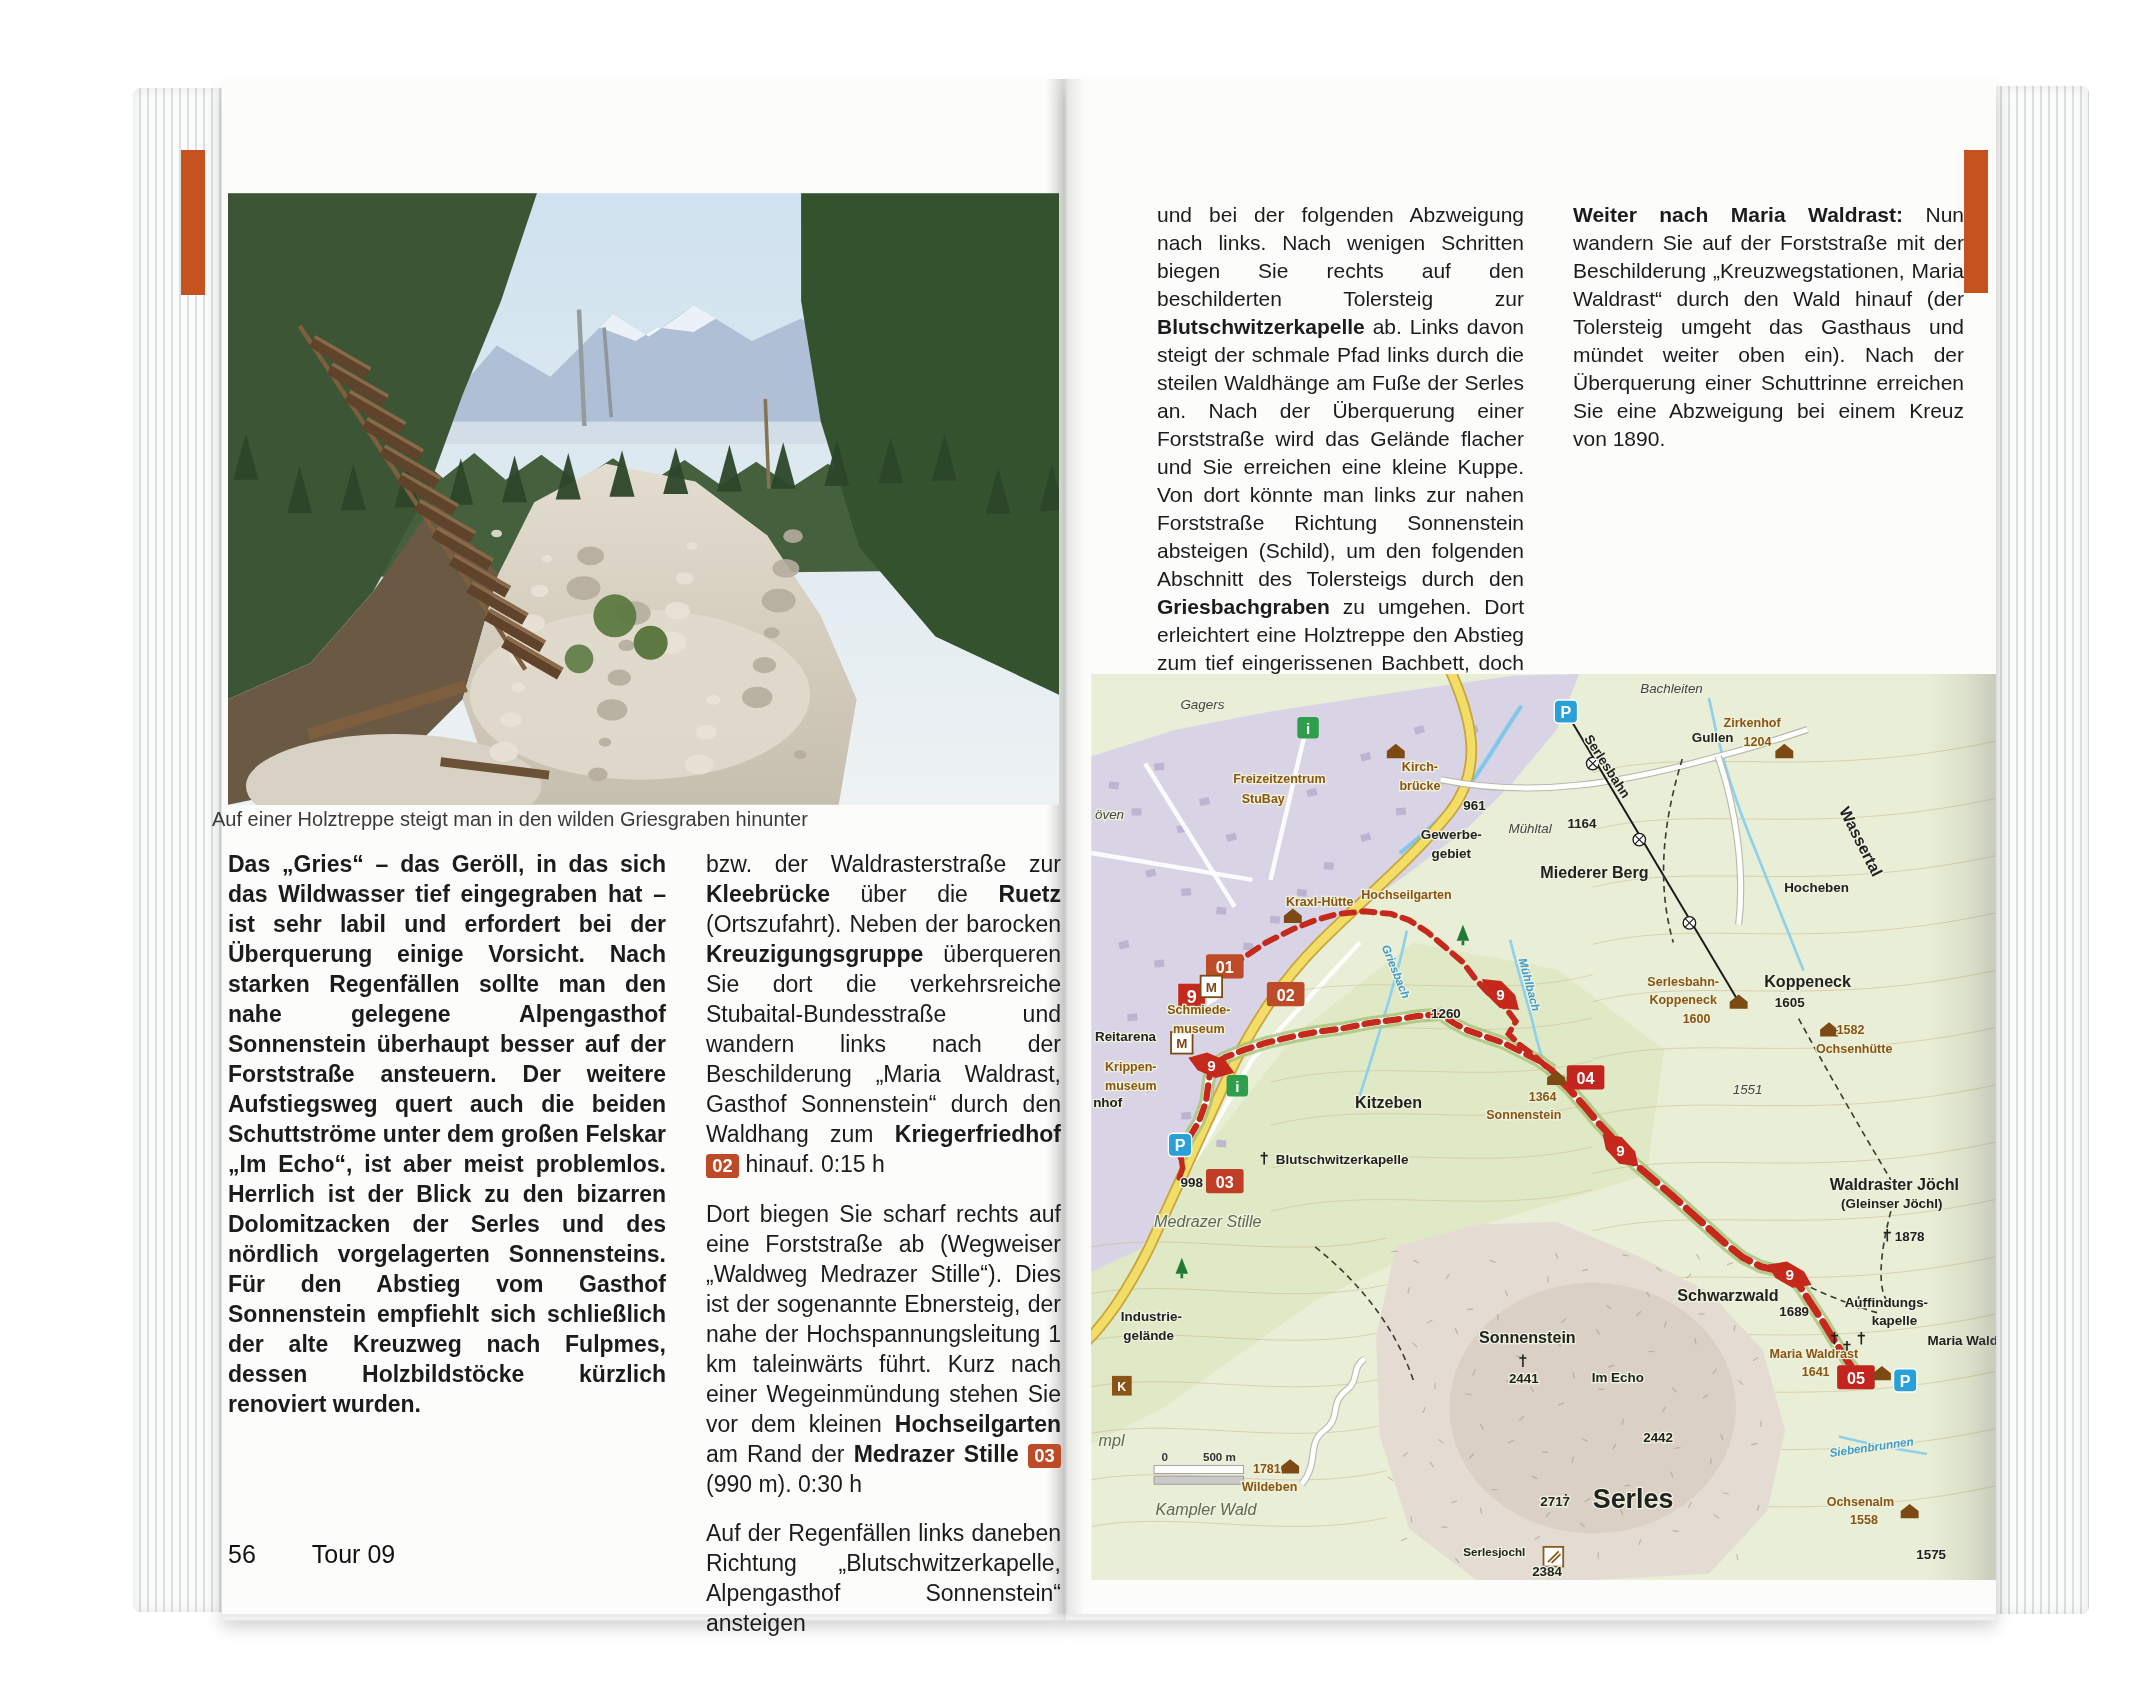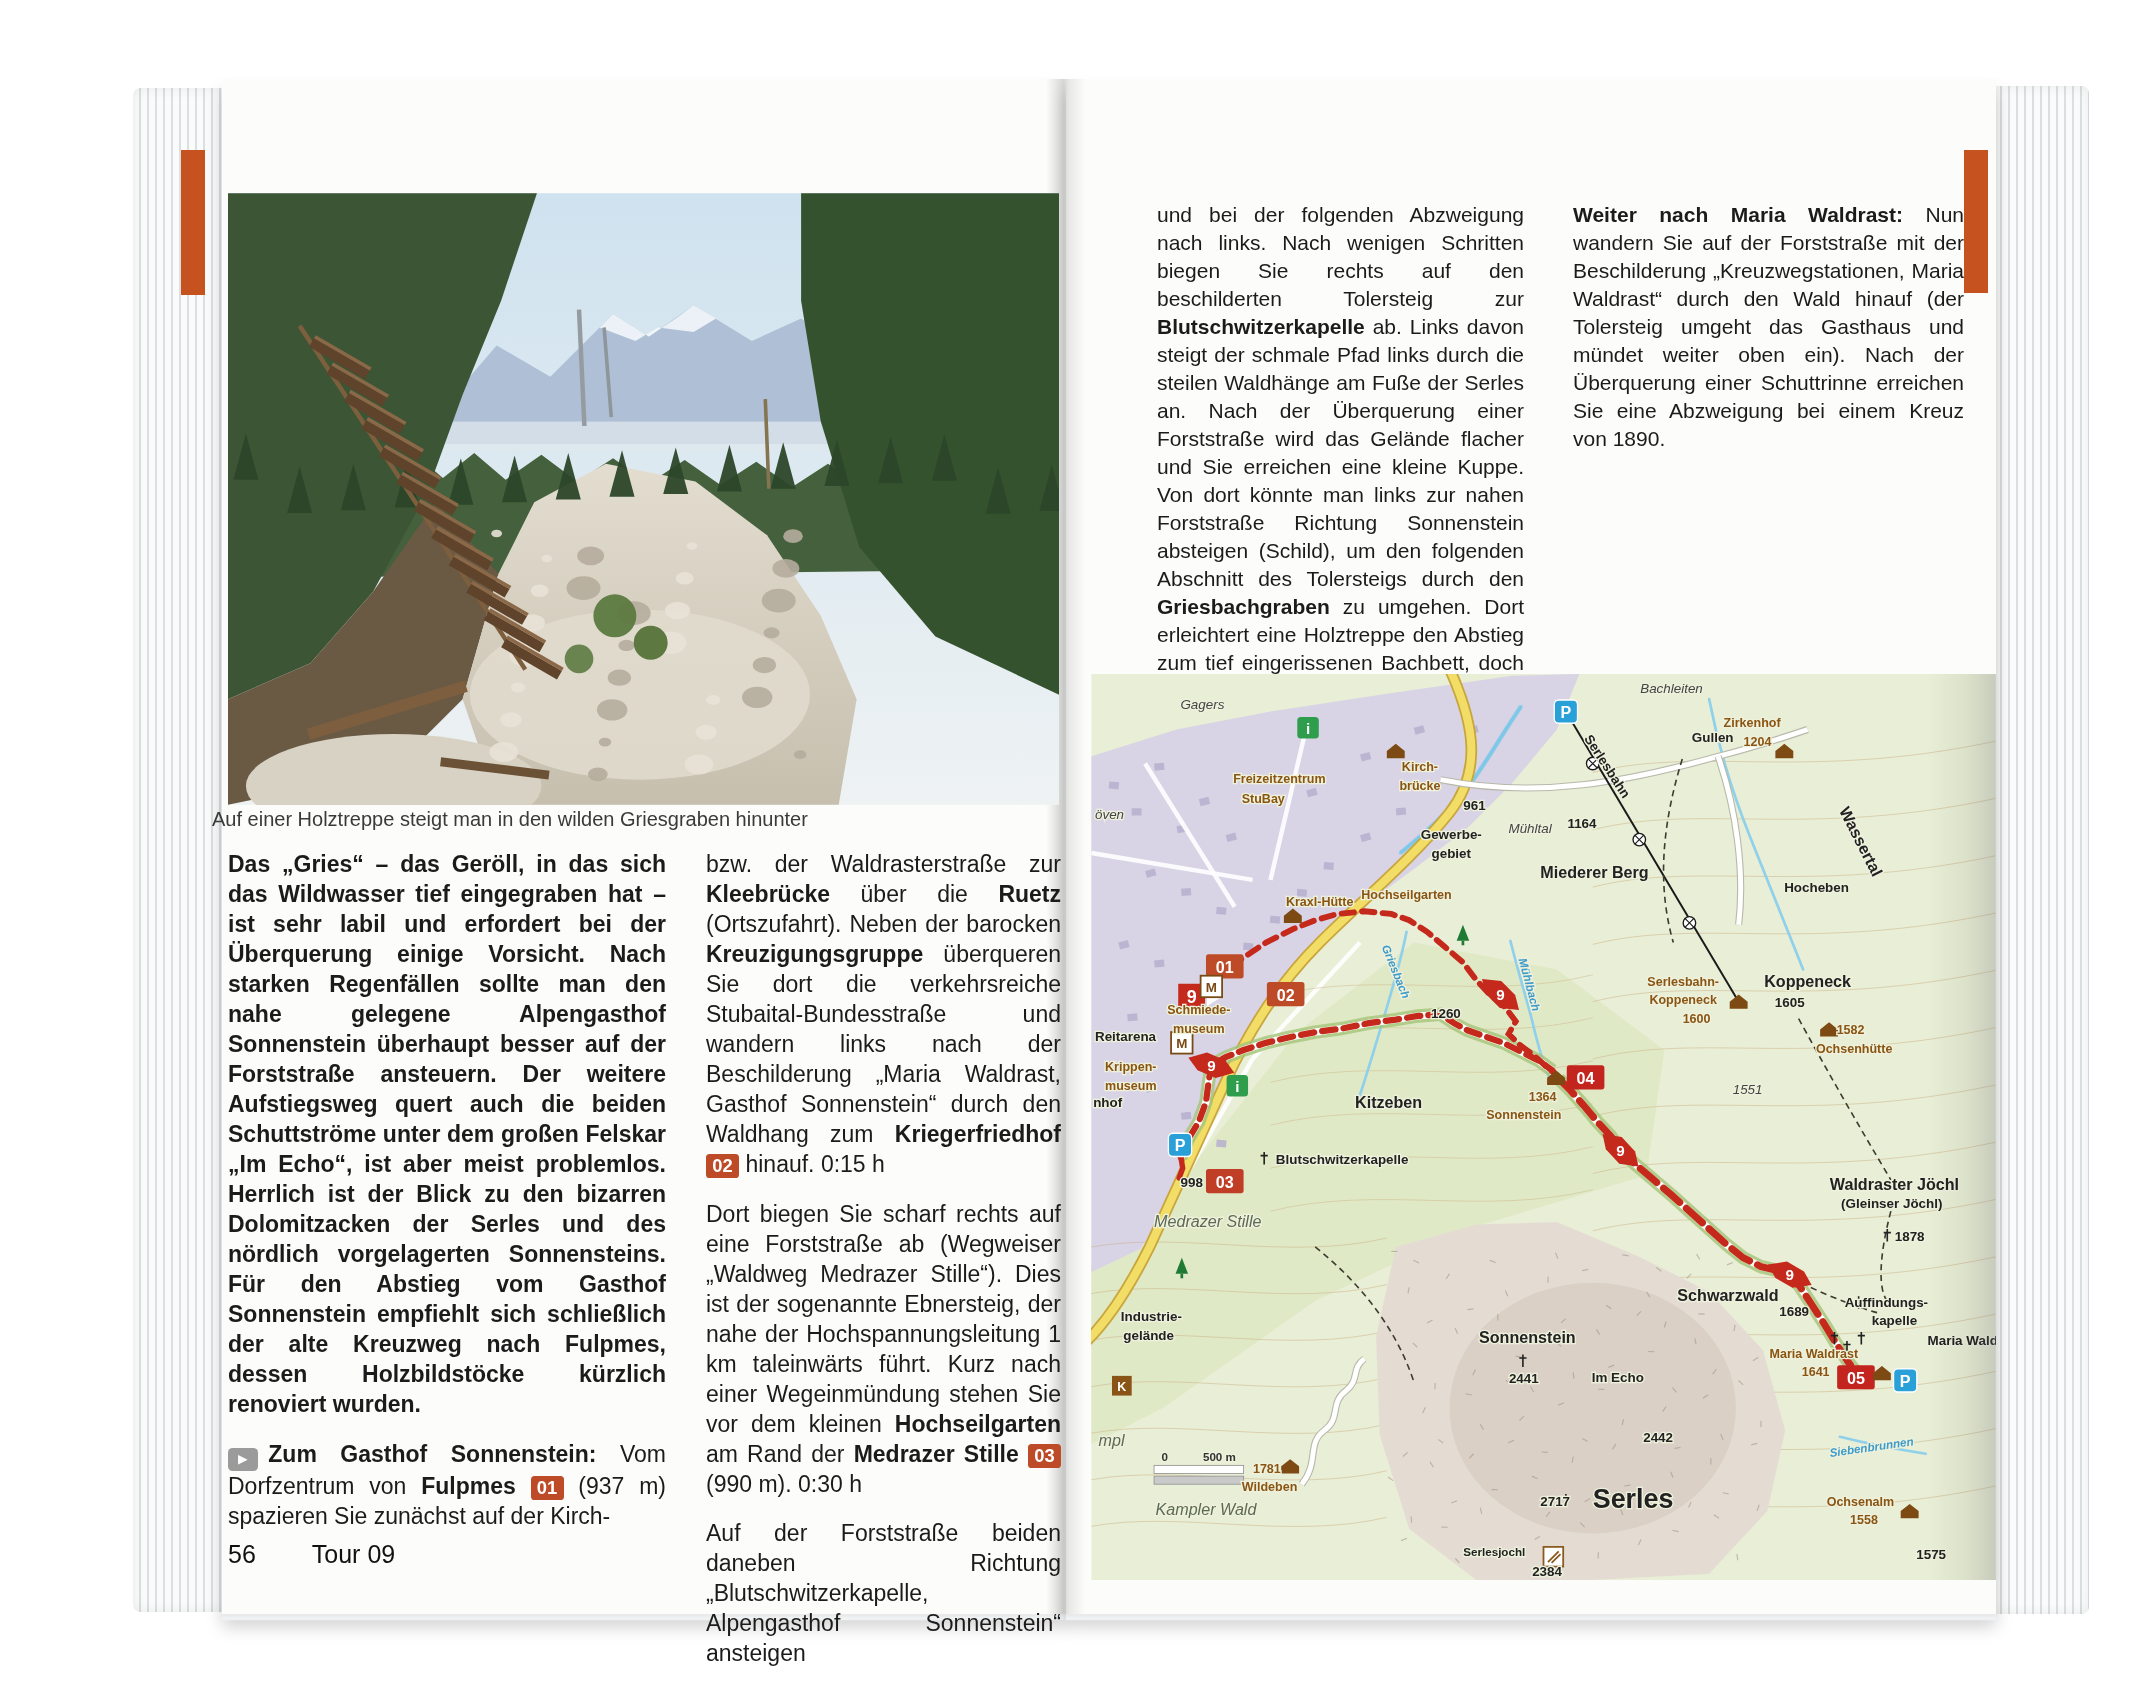--- a/index.html
+++ b/index.html
@@ -159,26 +159,25 @@
   <circle cx="392" cy="520" r="16" fill="#5c7a40" opacity=".9"></circle>
   <line x1="392" y1="130" x2="398" y2="260" stroke="#959ca0" stroke-width="5"></line>
   <line x1="420" y1="150" x2="428" y2="250" stroke="#8f969b" stroke-width="4"></line>
   <line x1="600" y1="230" x2="604" y2="330" stroke="#84744f" stroke-width="4"></line>
 </svg>
 </div>
 <div id="photo-caption">Auf einer Holztreppe steigt man in den wilden Griesgraben hinunter</div>
 
 <div id="lp-c1" class="col">
     <p class="lead">Das „Gries“ – das Geröll, in das sich das Wildwasser tief eingegraben hat – ist sehr labil und erfordert bei der Überquerung einige Vorsicht. Nach starken Regenfällen sollte man den nahe gelegene Alpengasthof Sonnenstein überhaupt besser auf der Forststraße ansteuern. Der weitere Aufstiegsweg quert auch die beiden Schuttströme unter dem großen Felskar „Im Echo“, ist aber meist problemlos. Herrlich ist der Blick zu den bizarren Dolomitzacken der Serles und des nördlich vorgelagerten Sonnensteins. Für den Abstieg vom Gasthof Sonnenstein empfiehlt sich schließlich der alte Kreuzweg nach Fulpmes, dessen Holzbildstöcke kürzlich renoviert wurden.</p>
-    <p><span class="play">▶</span><b>Zum Gasthof Sonnenstein:</b> Vom Dorfzentrum von <b>Fulpmes</b> <span class="badge" style="background: rgb(189, 75, 40);">01</span> (937 m) spazieren Sie zunächst auf der Kirch-</p>
   </div>
 <div id="lp-c2" class="col">
     <p>bzw. der Waldrasterstraße zur <b>Kleebrücke</b> über die <b>Ruetz</b> (Ortszufahrt). Neben der barocken <b>Kreuzigungsgruppe</b> überqueren Sie dort die verkehrsreiche Stubaital-Bundesstraße und wandern links nach der Beschilderung „Maria Waldrast, Gasthof Sonnenstein“ durch den Waldhang zum <b>Kriegerfriedhof</b> <span class="badge" style="background: rgb(189, 75, 40);">02</span> hinauf. 0:15 h</p>
     <p>Dort biegen Sie scharf rechts auf eine Forststraße ab (Wegweiser „Waldweg Medrazer Stille“). Dies ist der sogenannte Ebnersteig, der nahe der Hochspannungsleitung 1 km taleinwärts führt. Kurz nach einer Wegeinmündung stehen Sie vor dem kleinen <b>Hochseilgarten</b> am Rand der <b>Medrazer Stille</b> <span class="badge" style="background: rgb(189, 75, 40);">03</span> (990 m). 0:30 h</p>
-    <p>Auf der Forststraße beiden daneben Richtung „Blutschwitzerkapelle, Alpengasthof Sonnenstein“ ansteigen</p>
+    <p>Auf der Regenfällen links daneben Richtung „Blutschwitzerkapelle, Alpengasthof Sonnenstein“ ansteigen</p>
   </div>
 <div id="rp-c1" class="col">
     <p>und bei der folgenden Abzweigung nach links. Nach wenigen Schritten biegen Sie rechts auf den beschilderten Tolersteig zur <b>Blutschwitzerkapelle</b> ab. Links davon steigt der schmale Pfad links durch die steilen Waldhänge am Fuße der Serles an. Nach der Überquerung einer Forststraße wird das Gelände flacher und Sie erreichen eine kleine Kuppe. Von dort könnte man links zur nahen Forststraße Richtung Sonnenstein absteigen (Schild), um den folgenden Abschnitt des Tolersteigs durch den <b>Griesbachgraben</b> zu umgehen. Dort erleichtert eine Holztreppe den Abstieg zum tief eingerissenen Bachbett, doch unter den</p>
   </div>
 <div id="rp-c2" class="col">
     <p><b>Weiter nach Maria Waldrast:</b> Nun wandern Sie auf der Forststraße mit der Beschilderung „Kreuzwegstationen, Maria Waldrast“ durch den Wald hinauf (der Tolersteig umgeht das Gasthaus und mündet weiter oben ein). Nach der Überquerung einer Schuttrinne erreichen Sie eine Abzweigung bei einem Kreuz von 1890.</p>
   </div>
 
 <div id="footer-left">
   <span>56</span><span class="tour">Tour 09</span>

